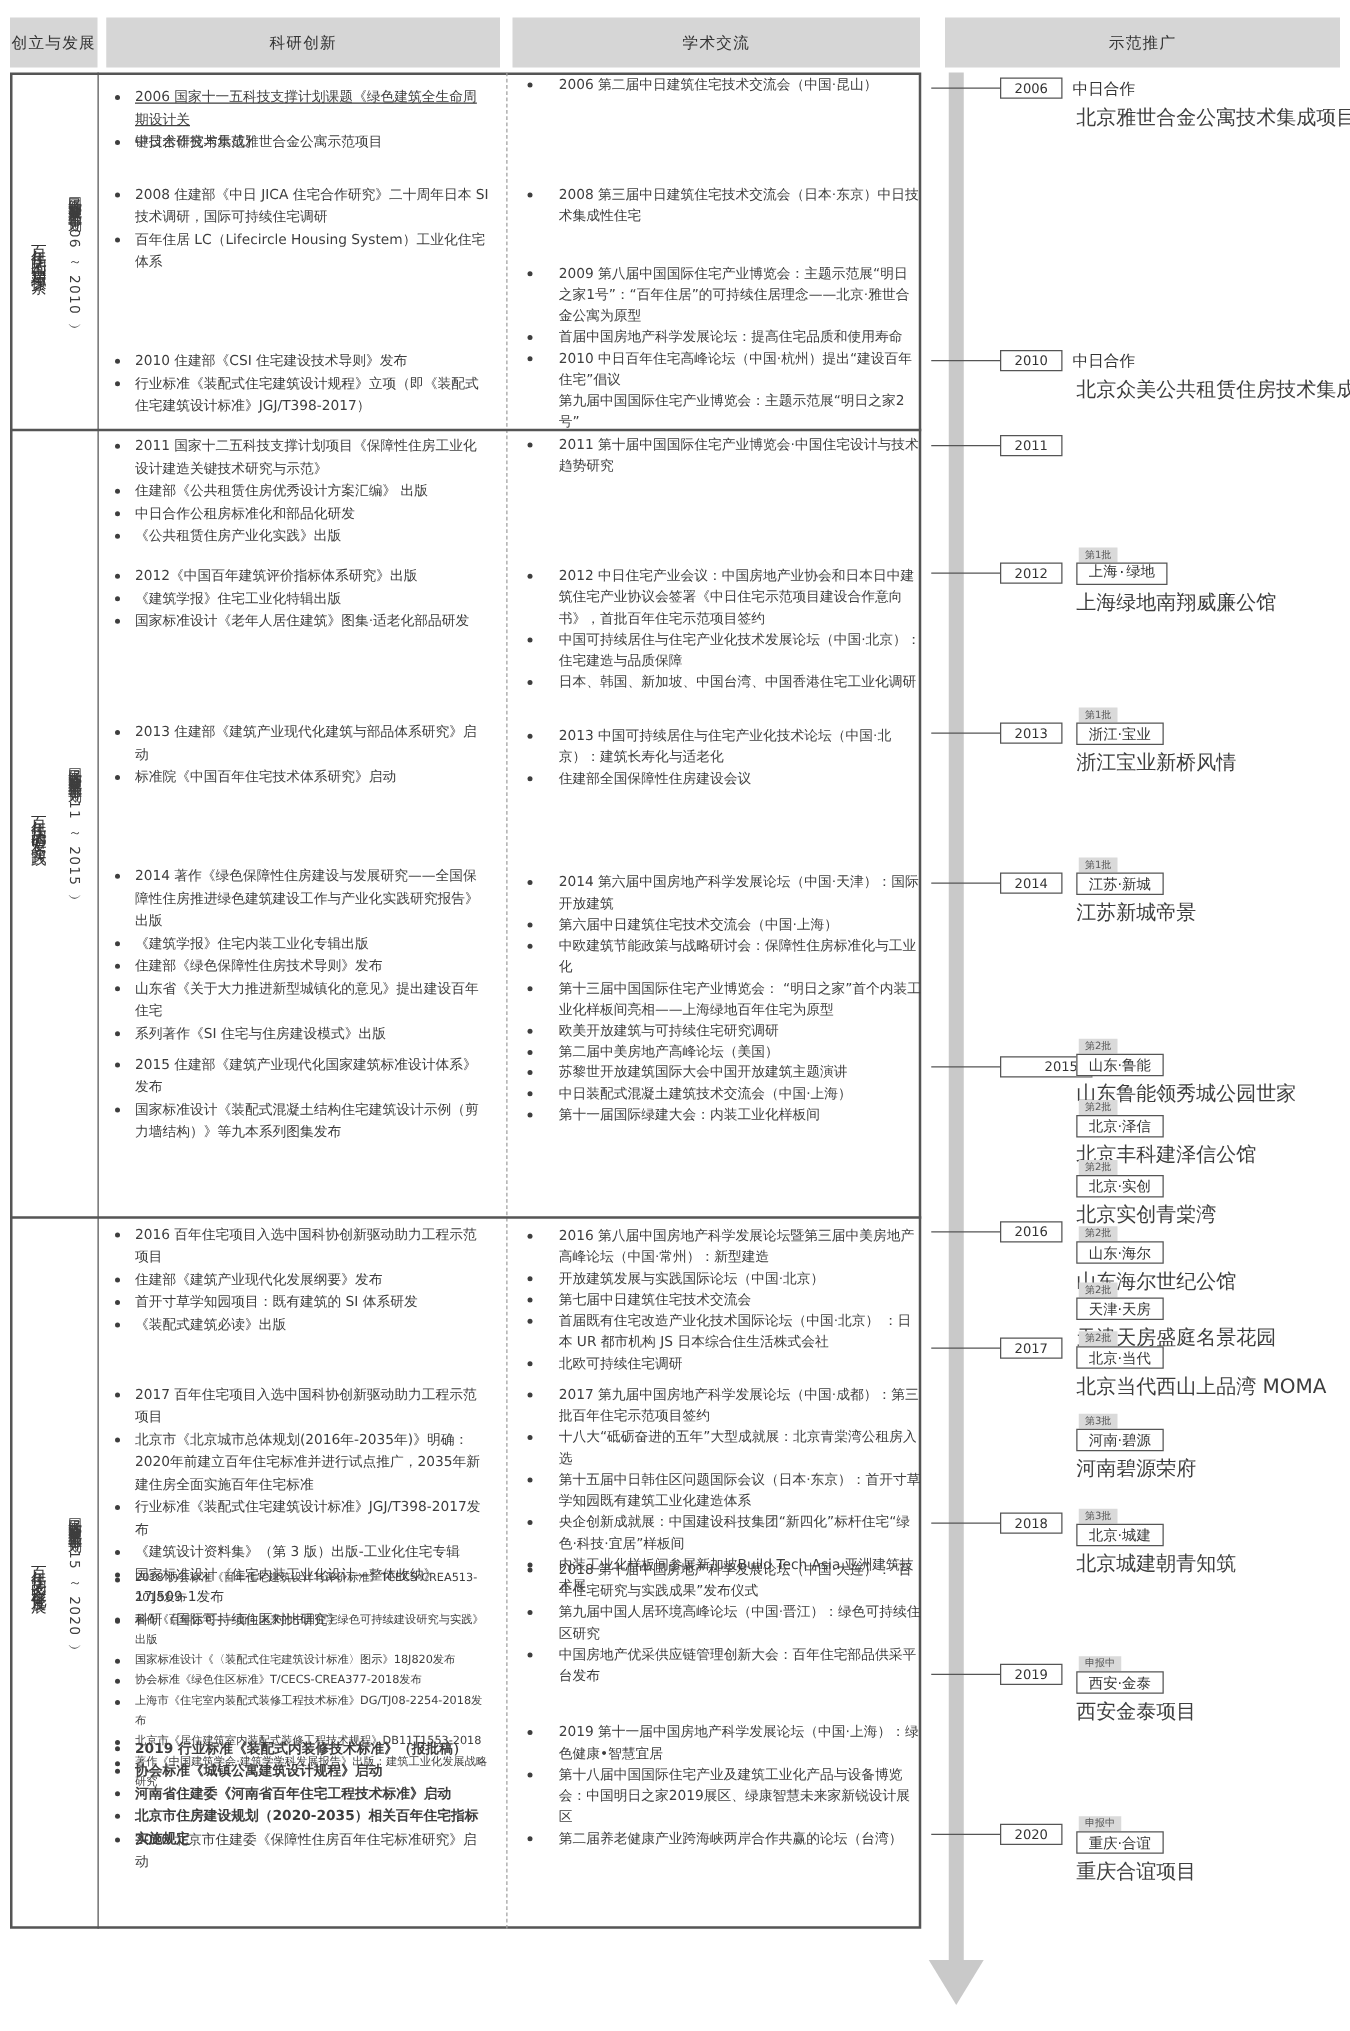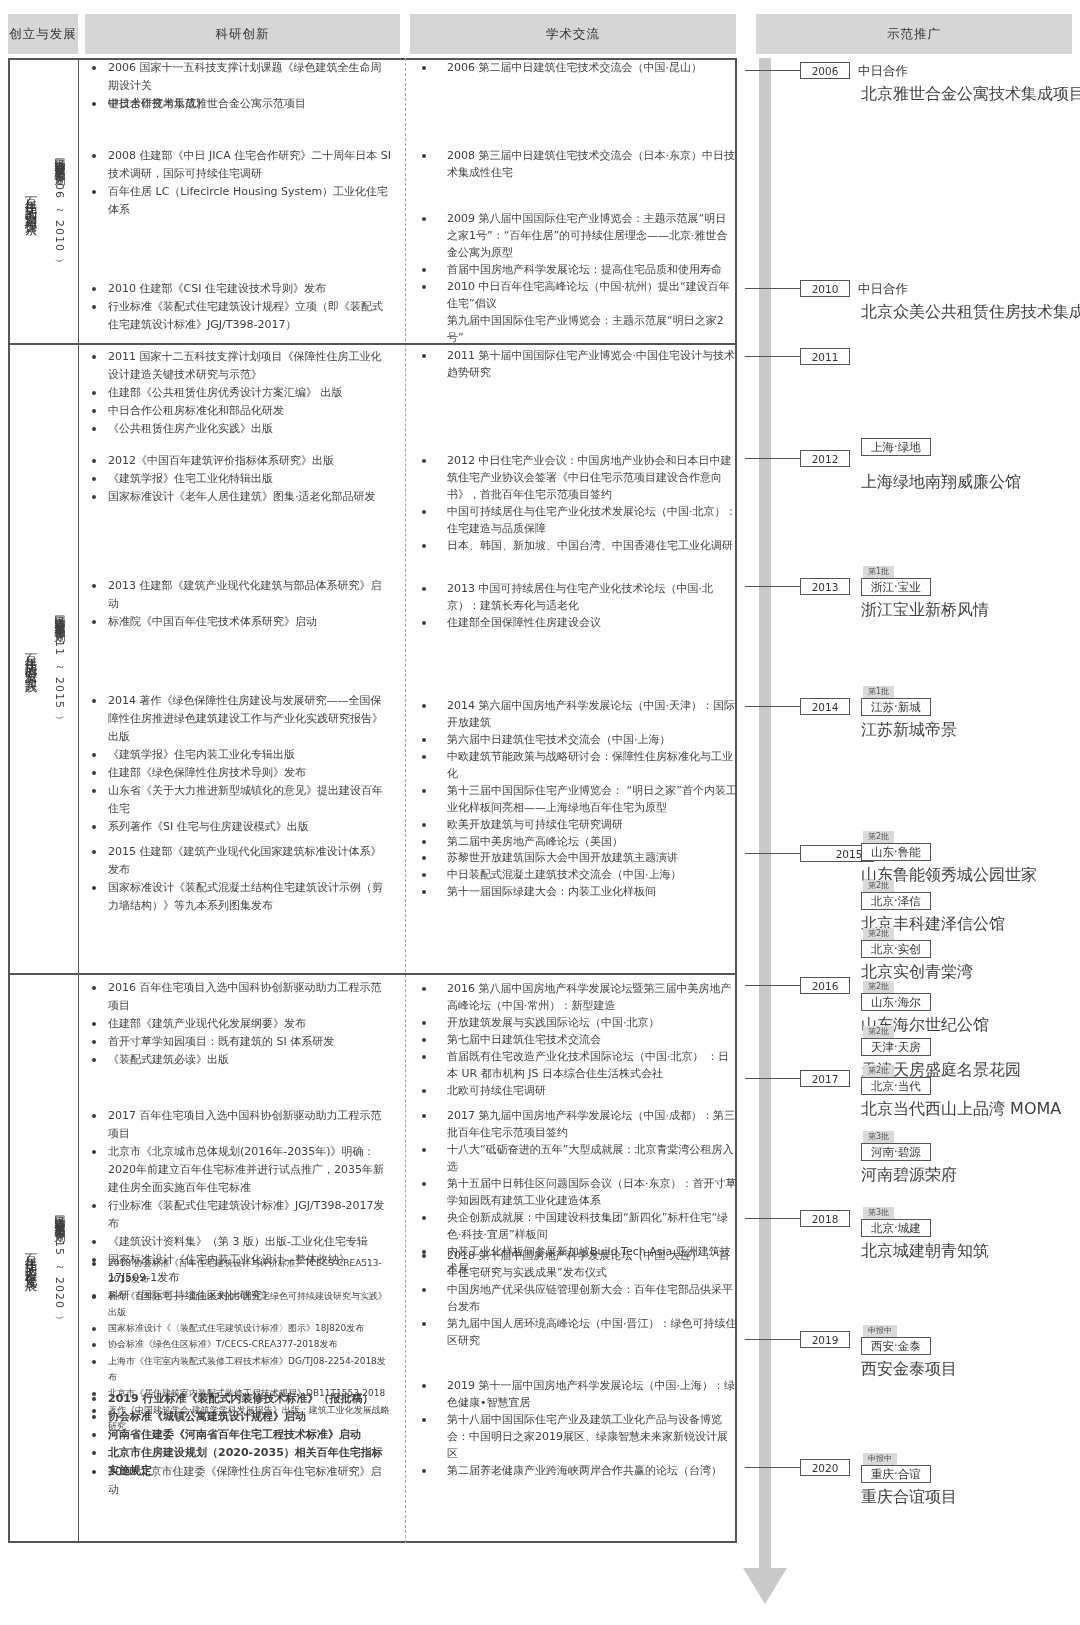--- a/index.html
+++ b/index.html
@@ -58,21 +58,21 @@
       <div class="sec-label sec-outer" style="top: 66px; height: 269px;">百年住宅的创建与探索</div>
       <div class="sec-label sec-inner" style="top: 66px; height: 269px;">国民经济和社会发展第十一个五年计划（2006 ～ 2010）</div>
       <div class="hdiv" style="top: 343px;"></div>
       <div class="sec-label sec-outer" style="top: 351px; height: 614px;">百年住宅的研发与实践</div>
       <div class="sec-label sec-inner" style="top: 351px; height: 614px;">国民经济和社会发展第十二个五年计划（2011 ～ 2015）</div>
       <div class="hdiv" style="top: 973px;"></div>
       <div class="sec-label sec-outer" style="top: 981px; height: 554px;">百年住宅的多样化发展</div>
       <div class="sec-label sec-inner" style="top: 981px; height: 554px;">国民经济和社会发展第十三个五年计划（2015 ～ 2020）</div>
     </div>
   <div id="col-research">
-      <div class="grp" style="top: 59px;">
+      <div class="grp" style="top: 69px; text-decoration: underline;">
         <ul>
           <li>2006 国家十一五科技支撑计划课题《绿色建筑全生命周期设计关</li>
           <li class="ov-line"><span class="ov">键技术研究与示范》</span><span class="ov">中日合作技术集成雅世合金公寓示范项目</span></li>
         </ul>
       </div>
       <div class="grp" style="top: 147px;">
         <ul>
           <li>2008 住建部《中日 JICA 住宅合作研究》二十周年日本 SI 技术调研，国际可持续住宅调研</li>
           <li>百年住居 LC（Lifecircle Housing System）工业化住宅体系</li>
         </ul>
@@ -230,22 +230,22 @@
           <li>2017 第九届中国房地产科学发展论坛（中国·成都）：第三批百年住宅示范项目签约</li>
           <li>十八大“砥砺奋进的五年”大型成就展：北京青棠湾公租房入选</li>
           <li>第十五届中日韩住区问题国际会议（日本·东京）：首开寸草学知园既有建筑工业化建造体系</li>
           <li>央企创新成就展：中国建设科技集团“新四化”标杆住宅“绿色·科技·宜居”样板间</li>
           <li>内装工业化样板间参展新加坡Build Tech Asia 亚洲建筑技术展</li>
         </ul>
       </div>
       <div class="grp" style="top: 1247px;">
         <ul>
           <li>2018 第十届中国房地产科学发展论坛（中国·大连）：“百年住宅研究与实践成果”发布仪式</li>
+          <li>第九届中国人居环境高峰论坛（中国·晋江）：绿色可持续住区研究</li>
           <li>中国房地产优采供应链管理创新大会：百年住宅部品供采平台发布</li>
-          <li>第九届中国人居环境高峰论坛（中国·晋江）：绿色可持续住区研究</li>
         </ul>
       </div>
       <div class="grp" style="top: 1377px;">
         <ul>
           <li>2019 第十一届中国房地产科学发展论坛（中国·上海）：绿色健康•智慧宜居</li>
           <li>第十八届中国国际住宅产业及建筑工业化产品与设备博览会：中国明日之家2019展区、绿康智慧未来家新锐设计展区</li>
           <li>第二届养老健康产业跨海峡两岸合作共赢的论坛（台湾）</li>
         </ul>
       </div>
     </div>
@@ -259,21 +259,21 @@
       <div class="tl-desc" style="top: 84px;">北京雅世合金公寓技术集成项目</div>
       <div class="tl-conn" style="top: 288px;"></div>
       <div class="tl-year" style="top: 280px;">2010</div>
       <div class="tl-name-plain" style="top: 281px;">中日合作</div>
       <div class="tl-desc" style="top: 302px;">北京众美公共租赁住房技术集成项目</div>
       <div class="tl-conn" style="top: 356px;"></div>
       <div class="tl-year" style="top: 348px;">2011</div>
       <div class="tl-conn" style="top: 458px;"></div>
       <div class="tl-year" style="top: 450px;">2012</div>
       <div class="tl-badge" style="top: 438px;">第1批</div>
-      <div class="tl-name" style="top: 438px;">上海·绿地</div>
+      <div class="tl-name" style="top: 450px; font-family: Liberation Mono, monospace;">上海·绿地</div>
       <div class="tl-desc" style="top: 472px;">上海绿地南翔威廉公馆</div>
       <div class="tl-conn" style="top: 586px;"></div>
       <div class="tl-year" style="top: 578px;">2013</div>
       <div class="tl-badge" style="top: 566px;">第1批</div>
       <div class="tl-name" style="top: 578px;">浙江·宝业</div>
       <div class="tl-desc" style="top: 600px;">浙江宝业新桥风情</div>
       <div class="tl-conn" style="top: 706px;"></div>
       <div class="tl-year" style="top: 698px;">2014</div>
       <div class="tl-badge" style="top: 686px;">第1批</div>
       <div class="tl-name" style="top: 698px;">江苏·新城</div>

